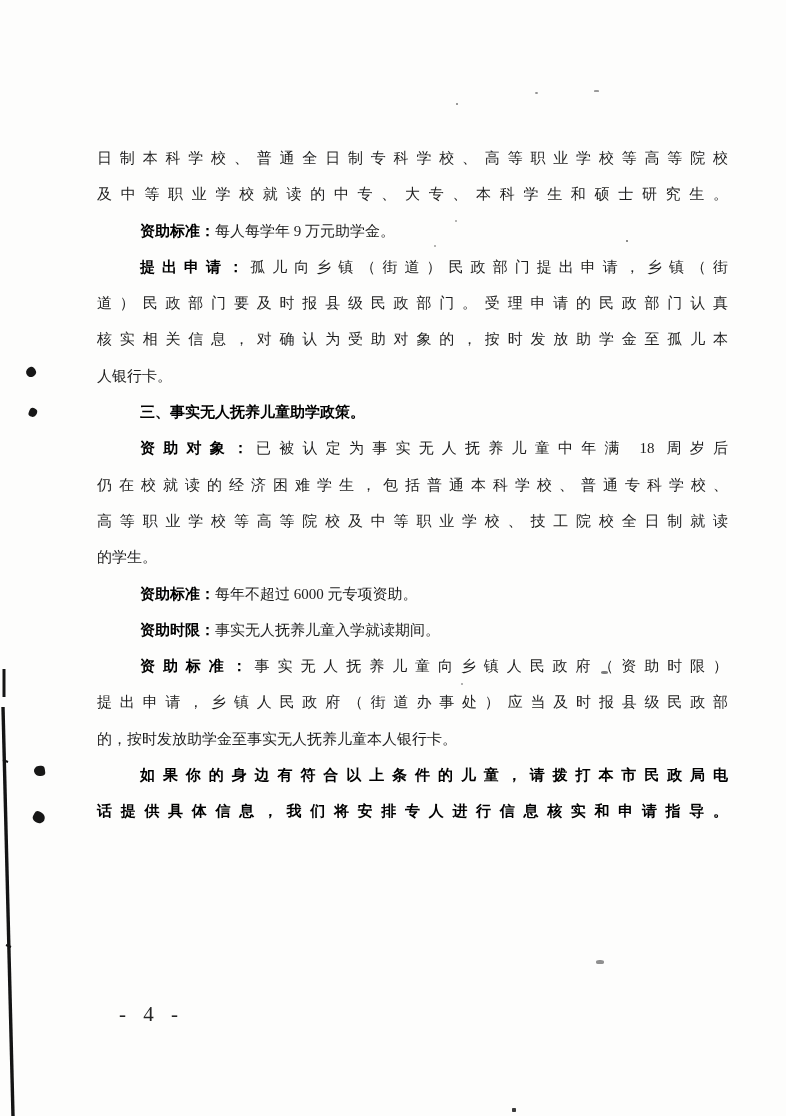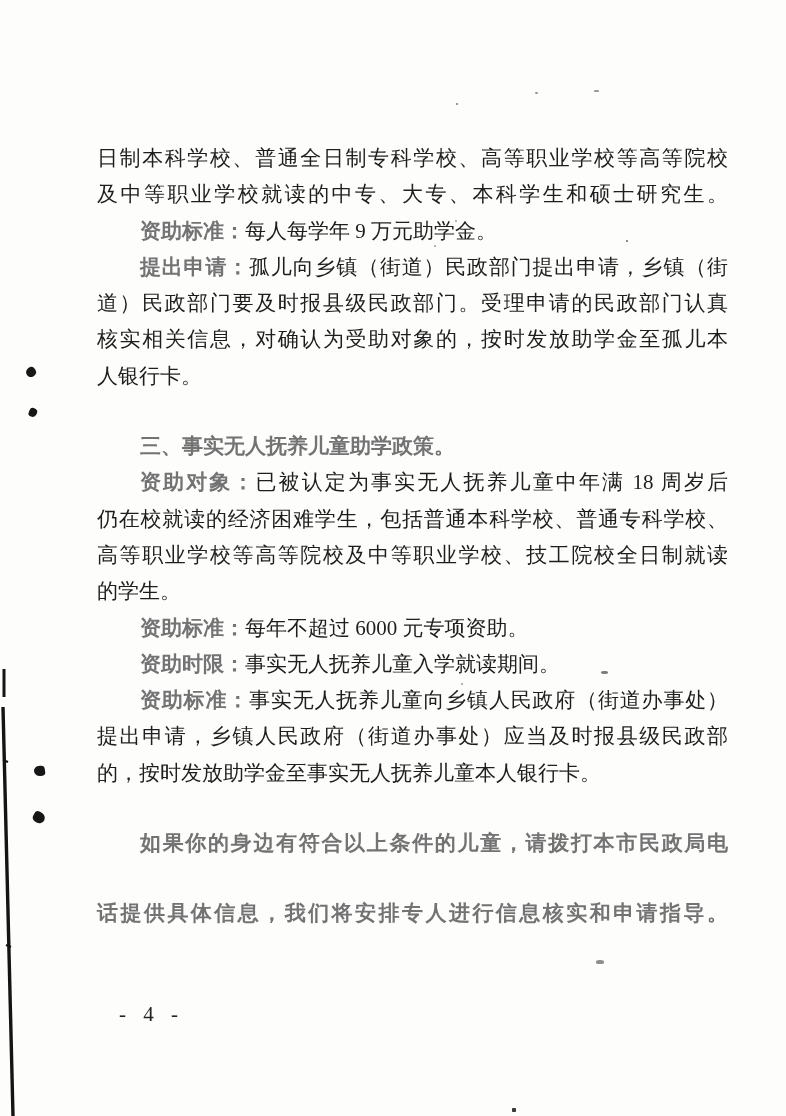--- a/index.html
+++ b/index.html
@@ -7,33 +7,32 @@
   html, body { width:786px; height:1116px; }
   body {
     position:relative;
     background:#fdfdfc;
     overflow:hidden;
     font-family:"Liberation Serif","DejaVu Serif",serif;
   }
   .doc {
     position:absolute;
     left:97px; top:140px; width:631px;
-    font-size:21px;
+    font-size:15px;
     line-height:36.3px;
     color:#1e1e1e;
     text-rendering:optimizeLegibility;
   }
   .ln { height:36.3px; }
   .jf { text-align:justify; text-align-last:justify; }
   .indent { padding-left:43px; }
   .lbl, .bold {
     font-family:"Liberation Sans","DejaVu Sans",sans-serif;
     font-weight:700;
-    color:#737373;
-    margin-top:34px;
+    color:#000000;
   }
   .pagenum {
     position:absolute;
     left:119px; top:1002px;
     font-size:21px;
     letter-spacing:6px;
     color:#242424;
   }
   
   .blob { position:absolute; background:#171717; }
@@ -71,21 +70,21 @@
 
   <div class="ln indent bold"><span>三、事实无人抚养儿童助学政策。</span></div>
 
   <div class="ln indent jf"><span class="lbl">资助对象：</span><span>已被认定为事实无人抚养儿童中年满 18 周岁后</span></div>
   <div class="ln jf"><span>仍在校就读的经济困难学生，包括普通本科学校、普通专科学校、</span></div>
   <div class="ln jf"><span>高等职业学校等高等院校及中等职业学校、技工院校全日制就读</span></div>
   <div class="ln"><span>的学生。</span></div>
 
   <div class="ln indent"><span class="lbl">资助标准：</span><span>每年不超过 6000 元专项资助。</span></div>
   <div class="ln indent"><span class="lbl">资助时限：</span><span>事实无人抚养儿童入学就读期间。</span></div>
-  <div class="ln indent jf"><span class="lbl">资助标准：</span><span>事实无人抚养儿童向乡镇人民政府（街道办事处）</span></div>
+  <div class="ln indent jf"><span class="lbl">资助标准：</span><span>事实无人抚养儿童向乡镇人民政府（资助时限）</span></div>
 
   <div class="ln jf"><span>提出申请，乡镇人民政府（街道办事处）应当及时报县级民政部</span></div>
   <div class="ln"><span>的，按时发放助学金至事实无人抚养儿童本人银行卡。</span></div>
 
   <div class="ln indent jf bold"><span>如果你的身边有符合以上条件的儿童，请拨打本市民政局电</span></div>
   <div class="ln jf bold"><span>话提供具体信息，我们将安排专人进行信息核实和申请指导。</span></div>
 
 </div>
 
 <div class="pagenum">- 4 -</div>

